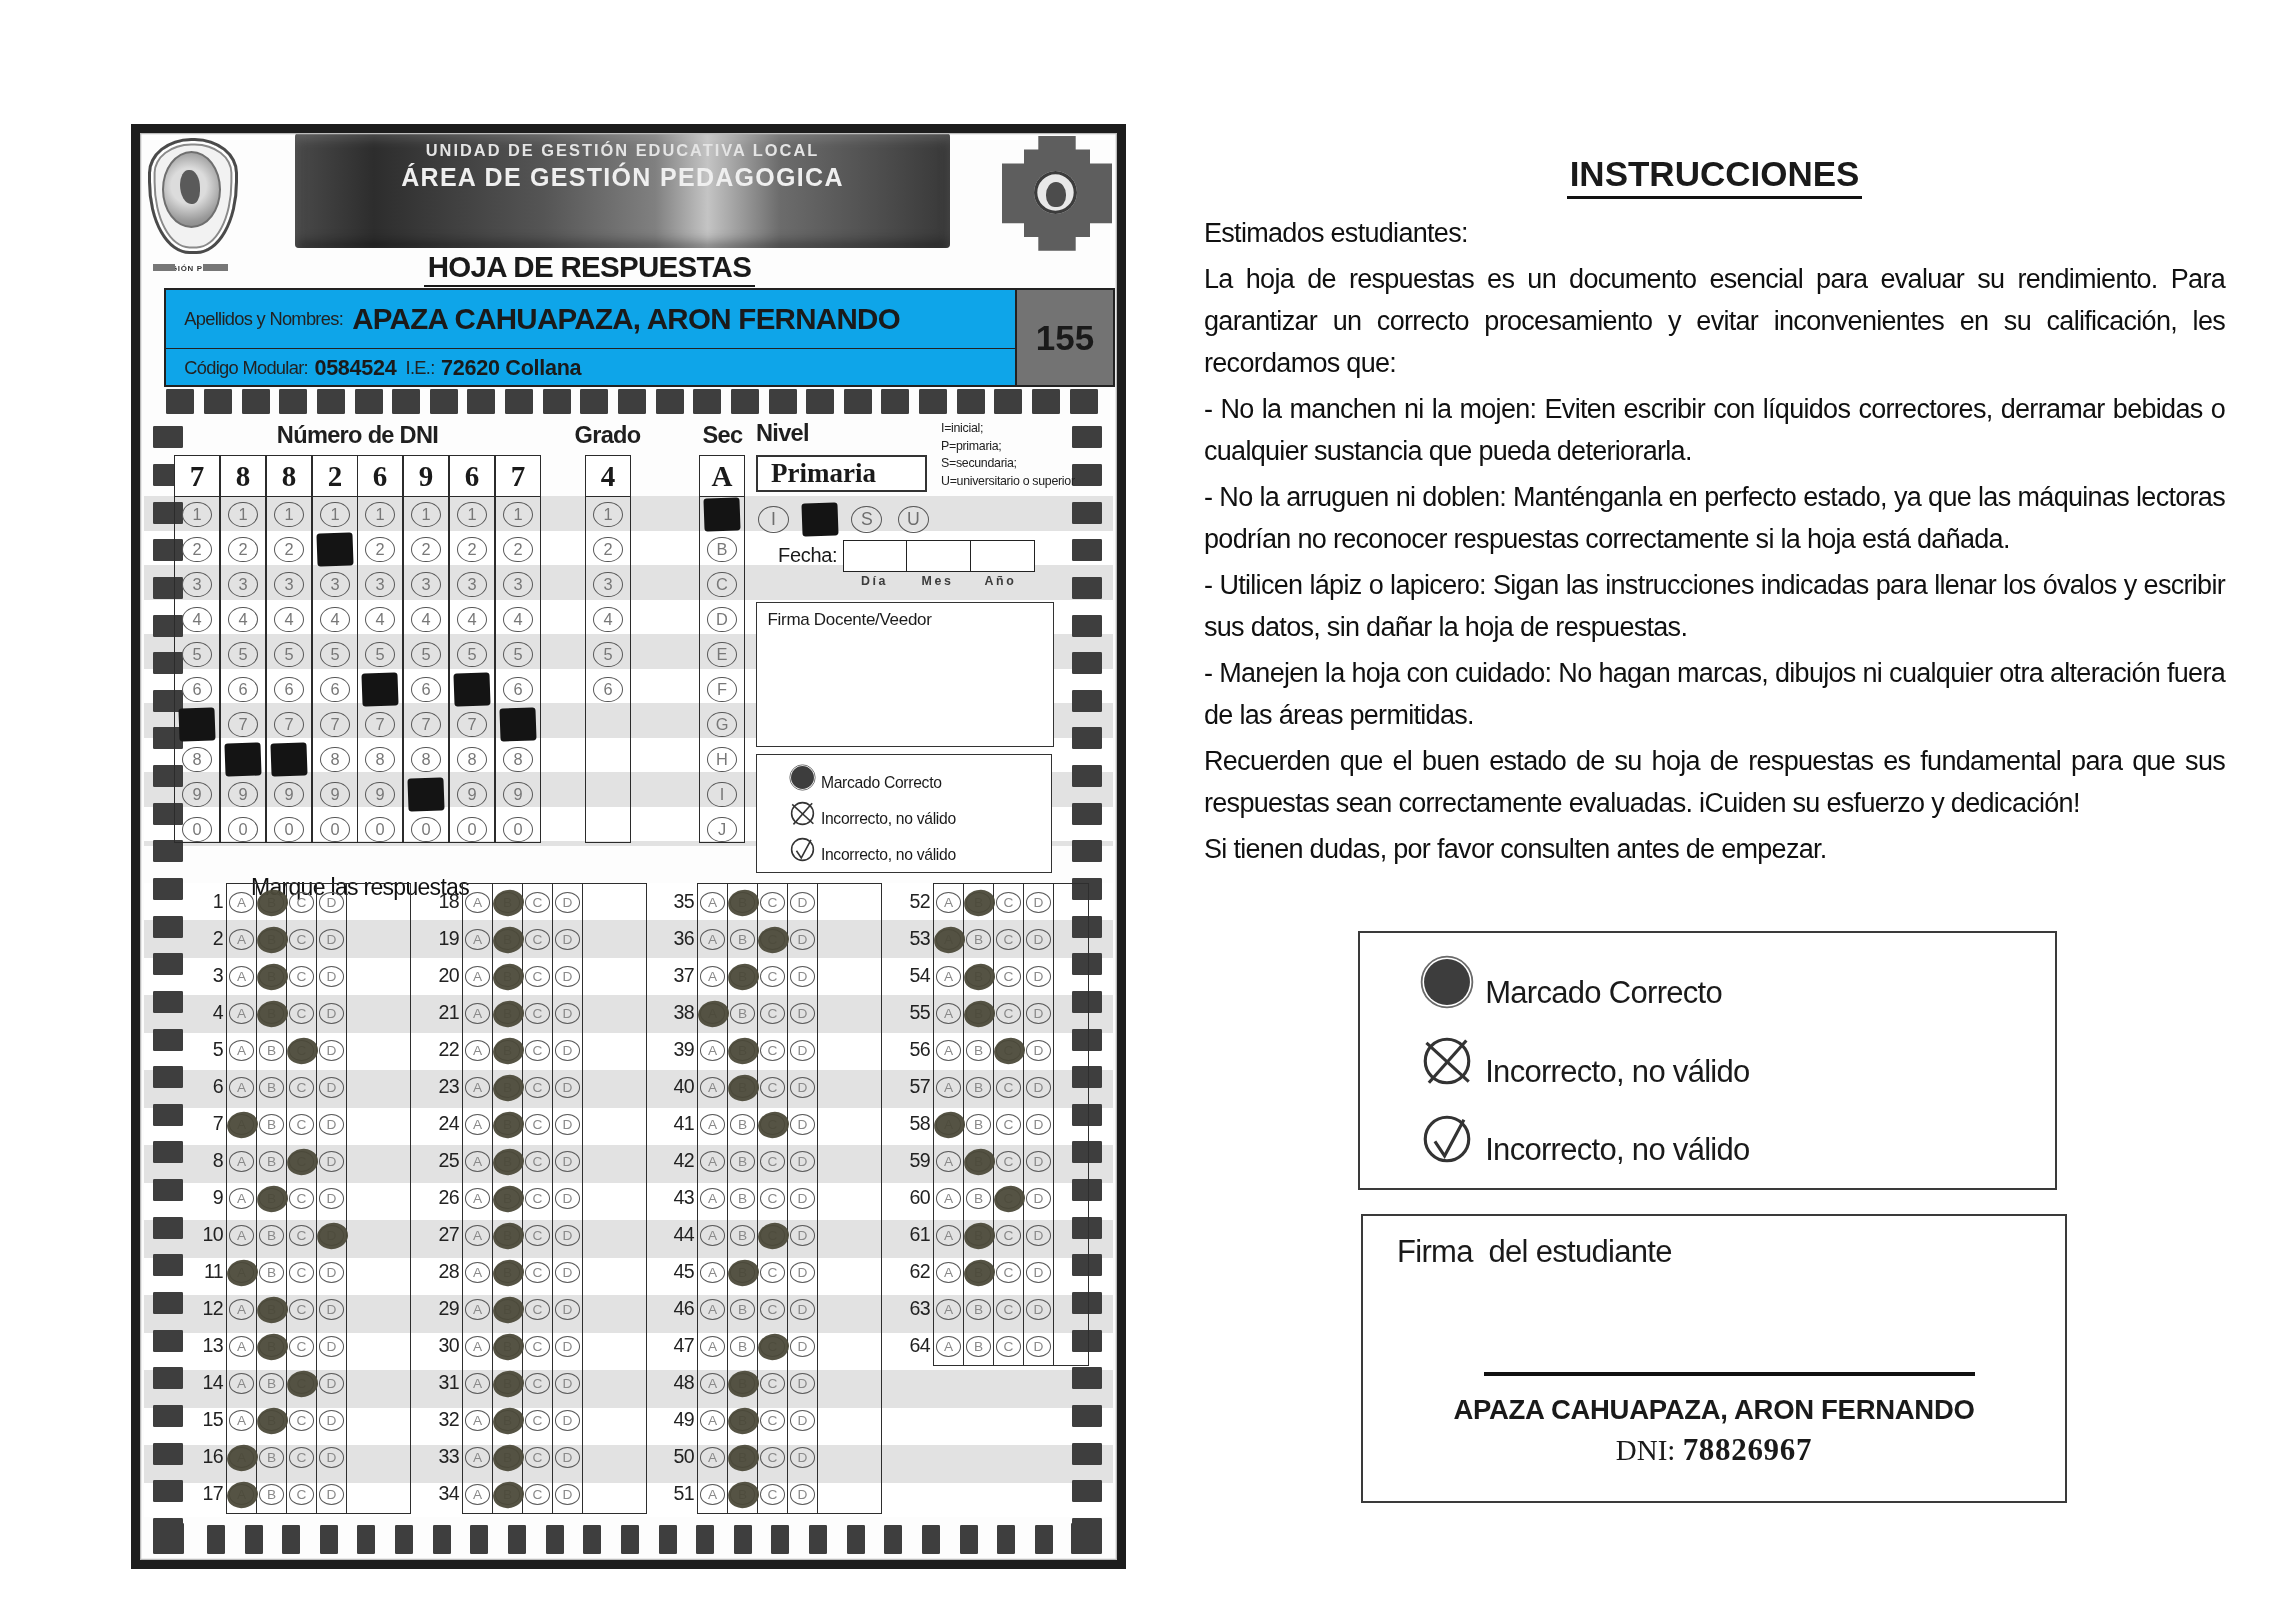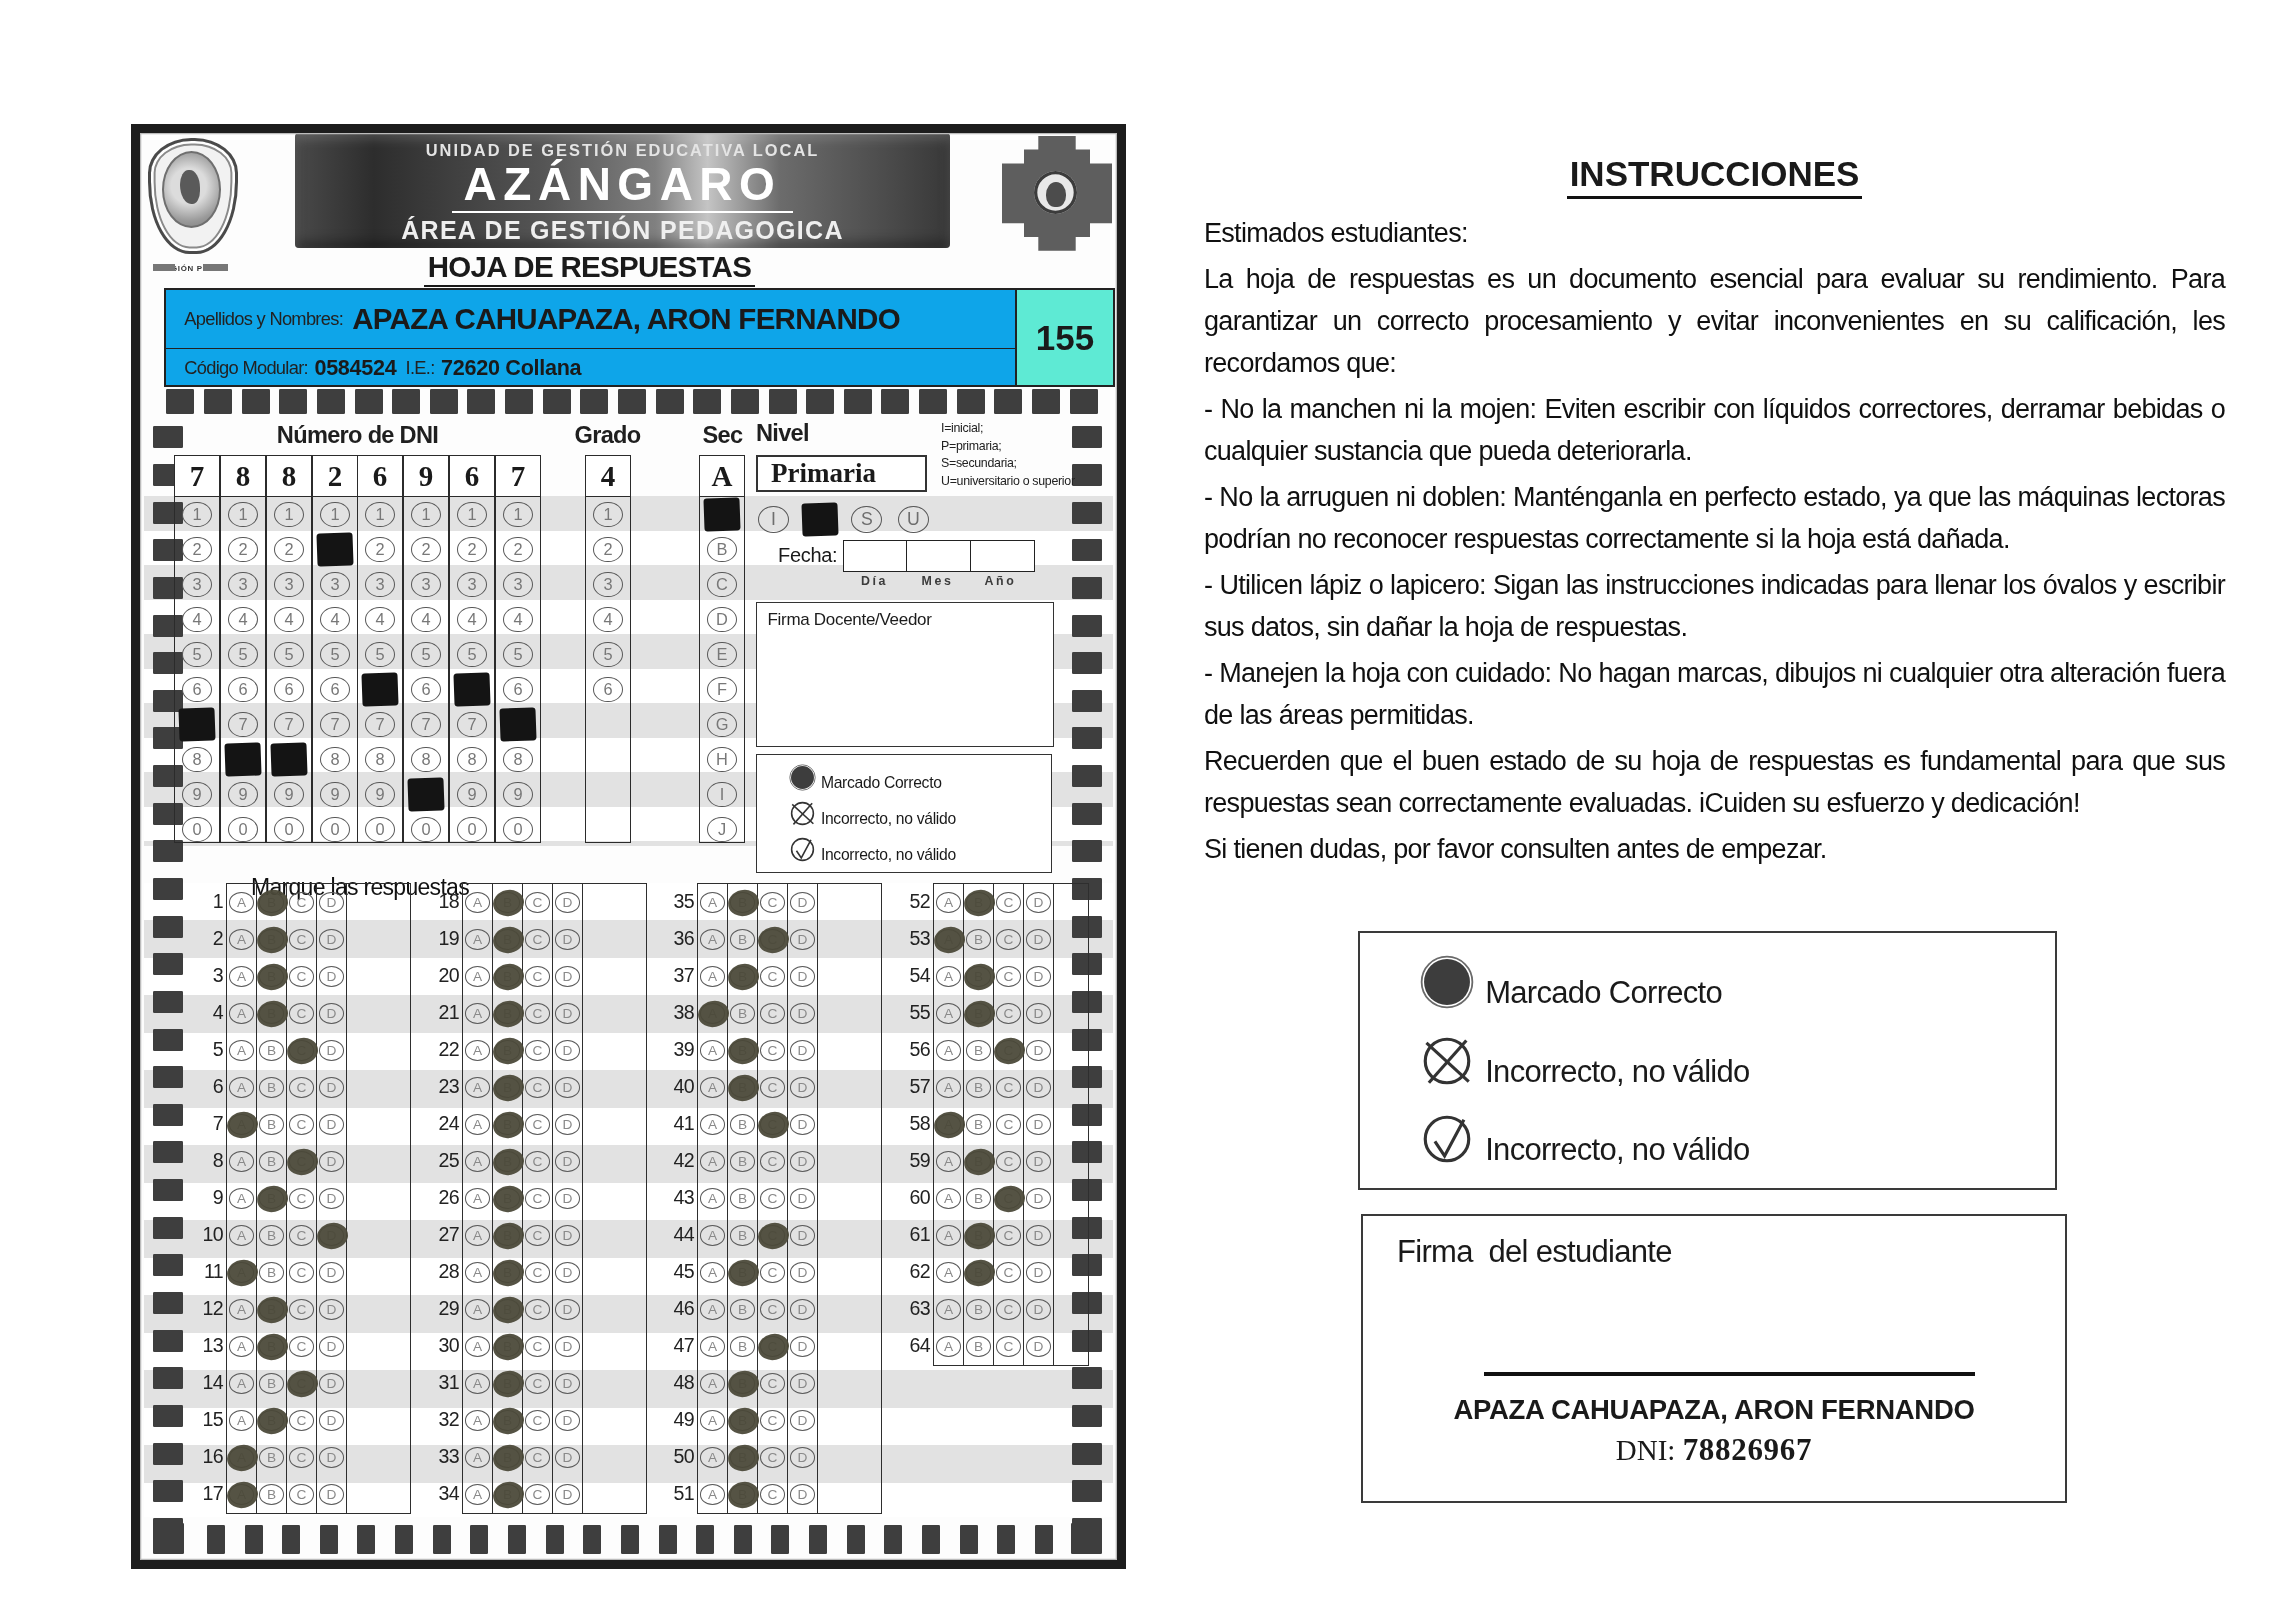--- a/index.html
+++ b/index.html
@@ -38,21 +38,21 @@
 
   .hoja-title{left:131px;top:126px;width:655px;text-align:center;font-size:29.5px;font-weight:bold;letter-spacing:-0.7px;}
   .hoja-title span{border-bottom:2.6px solid #1a1a1a;padding:0 3.9px 2px;}
 
   .namebox{left:33px;top:164px;width:851px;height:95px;border:2px solid #222;background:#0ea5e9;z-index:6;}
   .namerow1{position:absolute;left:0;top:0;right:0;height:58px;border-bottom:1.3px solid #222;display:flex;align-items:center;padding-left:18.3px;}
   .namerow2{position:absolute;left:0;bottom:0;right:0;height:34px;display:flex;align-items:center;padding-left:18.3px;}
   .flabel{font-size:18.3px;color:#222;letter-spacing:-0.7px;white-space:pre;}
   .fvalue{font-size:29.5px;font-weight:bold;letter-spacing:-0.7px;margin-left:9.2px;white-space:nowrap;}
   .fvalue2{font-size:21.6px;font-weight:bold;letter-spacing:-0.3px;margin-left:6.5px;white-space:nowrap;}
-  .numbox{left:884px;top:164px;width:96px;height:95px;border:2px solid #222;background:#5eead4;display:flex;align-items:center;justify-content:center;
+  .numbox{left:884px;top:164px;width:96px;height:95px;border:2px solid #222;background:#737373;display:flex;align-items:center;justify-content:center;
      font-size:35px;font-weight:bold;z-index:6;}
 
   .seclabel{font-size:23.6px;font-weight:bold;color:#1f1f1f;letter-spacing:-0.7px;text-align:center;z-index:6;}
 
   
   .bcol{position:absolute;width:46px;border:1.3px solid #2b2b2b;background:transparent;box-sizing:border-box;z-index:6;}
   .bcol .bhead{height:40px;border-bottom:1.3px solid #2b2b2b;display:flex;align-items:center;justify-content:center;
      font-family:"Liberation Serif",serif;font-size:29px;font-weight:600;background:#fff;}
   .bcell{height:35px;display:flex;align-items:center;justify-content:center;position:relative;}
   .bub{width:29.5px;height:25.5px;border:1.6px solid #585858;border-radius:50%;display:flex;align-items:center;justify-content:center;
@@ -121,21 +121,20 @@
 
     <div class="abs shield">
       <div class="inner"></div>
         <div class="blob"></div>
     </div>
     <div class="abs logo-cap">REGIÓN PUNO</div>
     <div class="abs logo-bars"></div>
 
     <div class="abs banner">
       <div class="l1">UNIDAD DE GESTIÓN EDUCATIVA LOCAL</div>
-      <div><span class="l2">AZÁNGARO</span></div>
       <div class="l3">ÁREA DE GESTIÓN PEDAGOGICA</div>
     </div>
 
     <div class="abs chakana"></div>
     <div class="abs" style="left:903px;top:47px;width:43px;height:43px;border-radius:50%;background:#e8e8e8;box-shadow:inset 0 0 0 3.3px #3c3c3c;z-index:2;"></div>
     <div class="abs" style="left:915px;top:58px;width:19.6px;height:25px;background:#4c4c4c;border-radius:50% 50% 45% 45%;z-index:3;"></div>
 
     <div class="abs hoja-title">
       <span>HOJA DE RESPUESTAS</span>
     </div>

